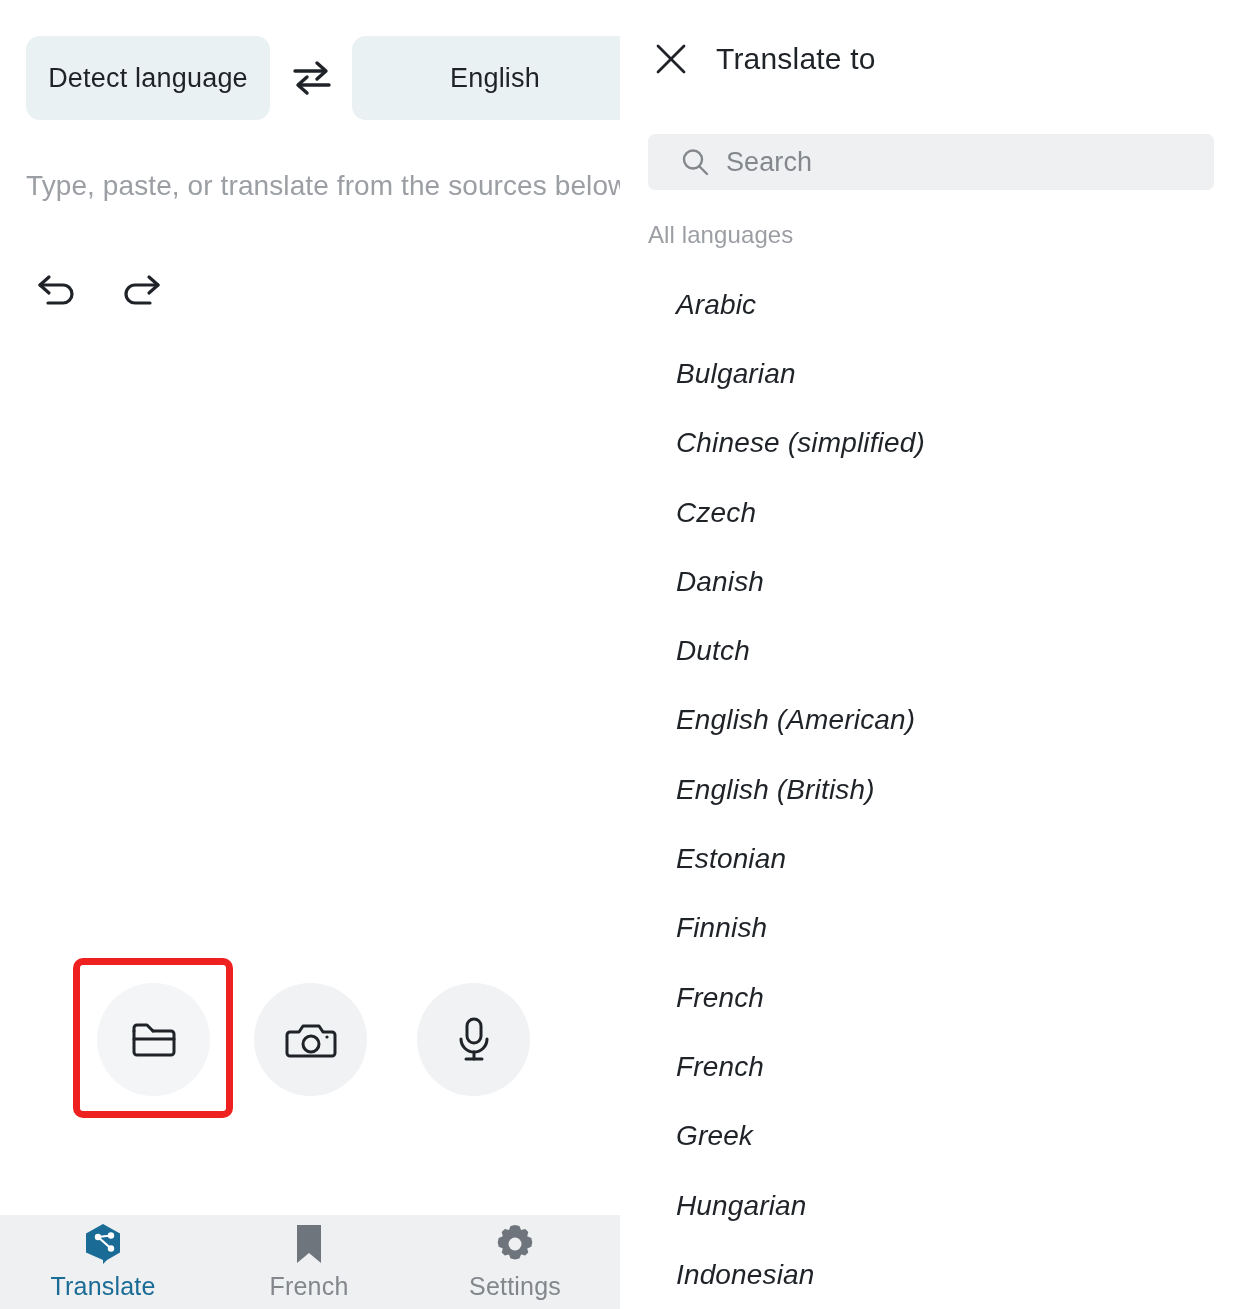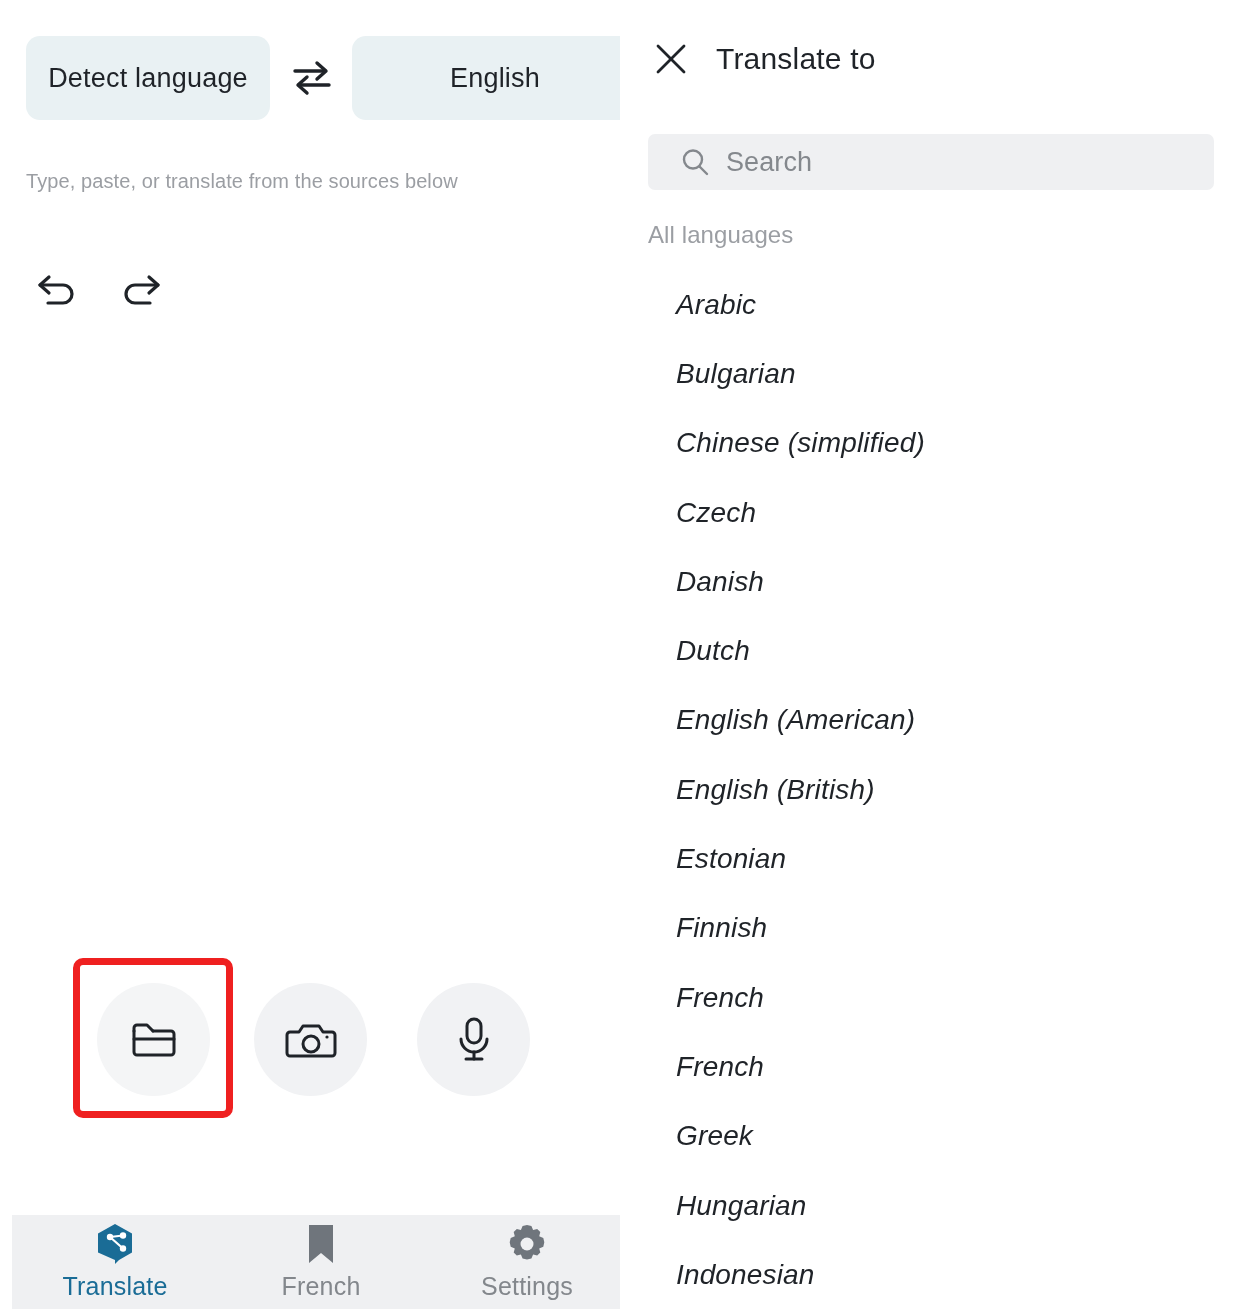--- a/index.html
+++ b/index.html
@@ -60,21 +60,21 @@
     display: flex;
     align-items: center;
     justify-content: center;
     cursor: pointer;
   }
 
   
   #input-placeholder {
     position: absolute;
     left: 26px; top: 170px;
-    font-size: 20px;
+    font-size: 28px;
     color: #9b9ea3;
     letter-spacing: 0.1px;
     white-space: nowrap;
   }
 
   
   .history-row {
     position: absolute;
     left: 26px; top: 258px;
     width: 200px; height: 64px;
@@ -118,21 +118,21 @@
     left: 73px; top: 958px;
     width: 160px; height: 160px;
     border: 7px solid #ef2020;
     border-radius: 10px;
     pointer-events: none;
   }
 
   
   #tab-bar {
     position: absolute;
-    left: 12px; top: 1215px;
+    left: 0; top: 1215px;
     width: 620px; height: 94px;
     background: #eff0f2;
     padding-left: 20px;
   }
   .tab-item {
     position: absolute;
     top: 0;
     width: 206px; height: 94px;
     display: flex;
     flex-direction: column;

